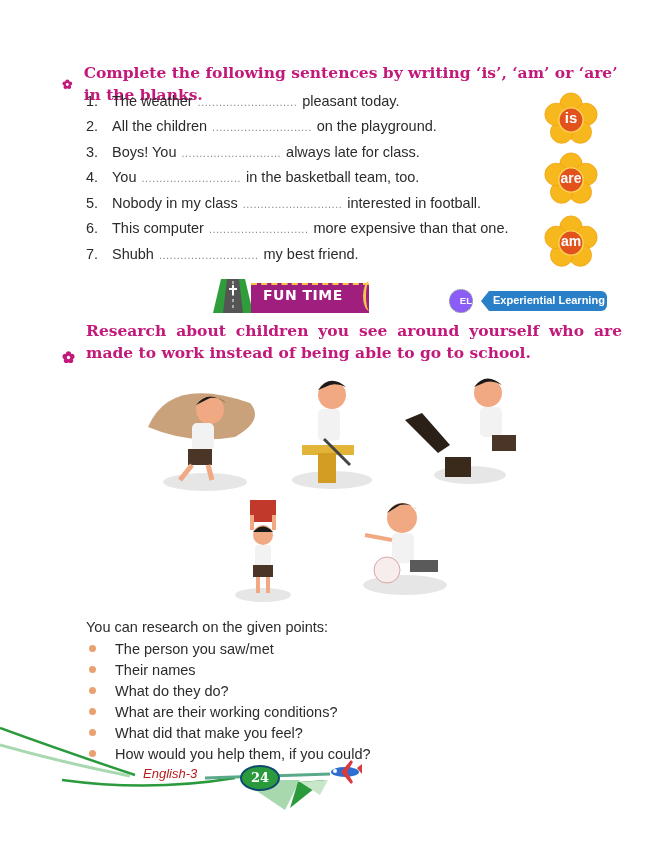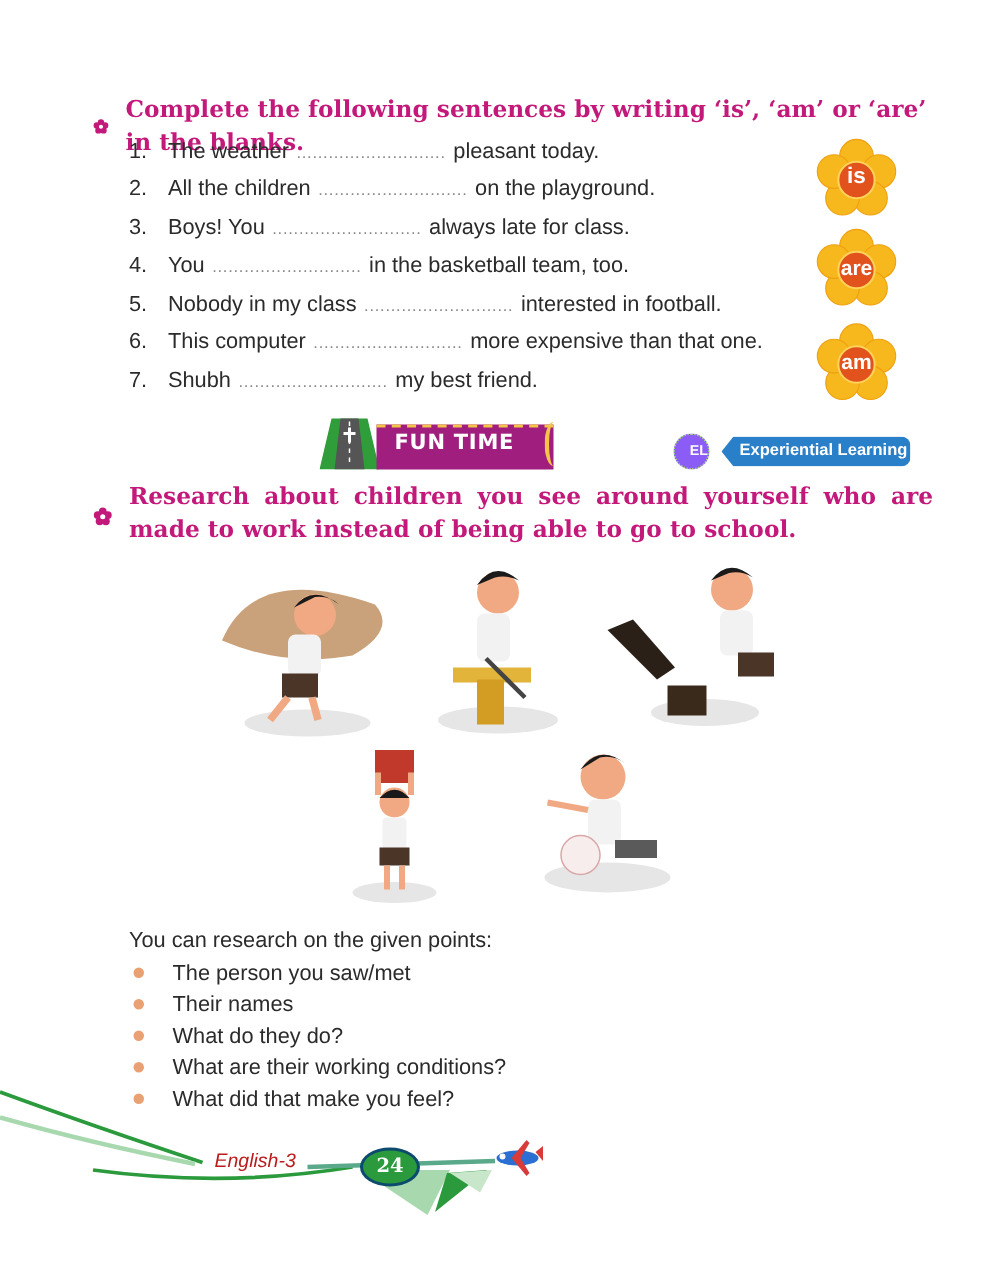--- a/index.html
+++ b/index.html
@@ -132,21 +132,21 @@
   <span class="abs" style="left:50px;top:10px;color:#fff;font-weight:bold;font-size:14px;letter-spacing:0.5px;font-family:'DejaVu Sans',sans-serif;">FUN TIME</span>
   <div class="abs" style="left:150px;top:4px;width:10px;height:30px;border-left:3px solid #f4c44a;border-radius:50% 0 0 50%;"></div>
 </div>
 
 <div class="abs" style="left:449px;top:289px;width:160px;height:24px;">
   <div class="abs" style="left:0;top:0;width:22px;height:22px;border-radius:50%;background:#8b5cf6;border:1px dotted #9fd37a;color:#fff;font-size:9.5px;font-weight:bold;text-align:right;line-height:22px;">EL</div>
   <div class="abs" style="left:32px;top:2px;width:126px;height:20px;background:#2a7fc9;border-radius:0 6px 6px 0;clip-path:polygon(8px 0,100% 0,100% 100%,8px 100%,0 50%);"></div>
   <span class="abs" style="left:44px;top:5px;color:#fff;font-size:11px;font-weight:bold;white-space:nowrap;">Experiential Learning</span>
 </div>
 
-<div class="abs heading" style="left:62px;top:320px;width:560px;display:flex;align-items:center;">
+<div class="abs heading" style="left:62px;top:320px;width:560px;display:flex;align-items:flex-end;">
   <svg class="flower-bullet" viewBox="0 0 20 20" style="margin-right:11px;margin-top:4px;flex:none;">
     <g fill="#c2197a">
         <circle cx="10" cy="4.5" r="4"></circle>
         <circle cx="15.2" cy="8.3" r="4"></circle>
         <circle cx="13.2" cy="14.6" r="4"></circle>
         <circle cx="6.8" cy="14.6" r="4"></circle>
         <circle cx="4.8" cy="8.3" r="4"></circle>
       </g>
     <circle cx="10" cy="10" r="2.6" fill="#fff"></circle>
   </svg>
@@ -224,20 +224,24 @@
       <span class="dot"></span>
       <span>What do they do?</span>
     </li>
   <li>
       <span class="dot"></span>
       <span>What are their working conditions?</span>
     </li>
   <li>
       <span class="dot"></span>
       <span>What did that make you feel?</span>
+    </li>
+  <li>
+      <span class="dot"></span>
+      <span>How would you help them, if you could?</span>
     </li>
 </ul>
 
 <svg class="abs" style="left:0;top:700px;" width="400" height="110" viewBox="0 0 400 110">
   <path d="M0,28 Q60,50 135,75" stroke="#2a9a3c" stroke-width="2.5" fill="none"></path>
   <path d="M0,45 Q60,62 130,76" stroke="#a8d8ad" stroke-width="3" fill="none"></path>
   <path d="M62,80 Q150,92 235,78" stroke="#2a9a3c" stroke-width="2.5" fill="none"></path>
   <path d="M205,78 L330,74" stroke="#5aa98a" stroke-width="3" fill="none"></path>
   <polygon points="240,80 300,80 285,110" fill="#a8d8ad"></polygon>
   <polygon points="298,82 325,80 290,108" fill="#2a9a3c"></polygon>

